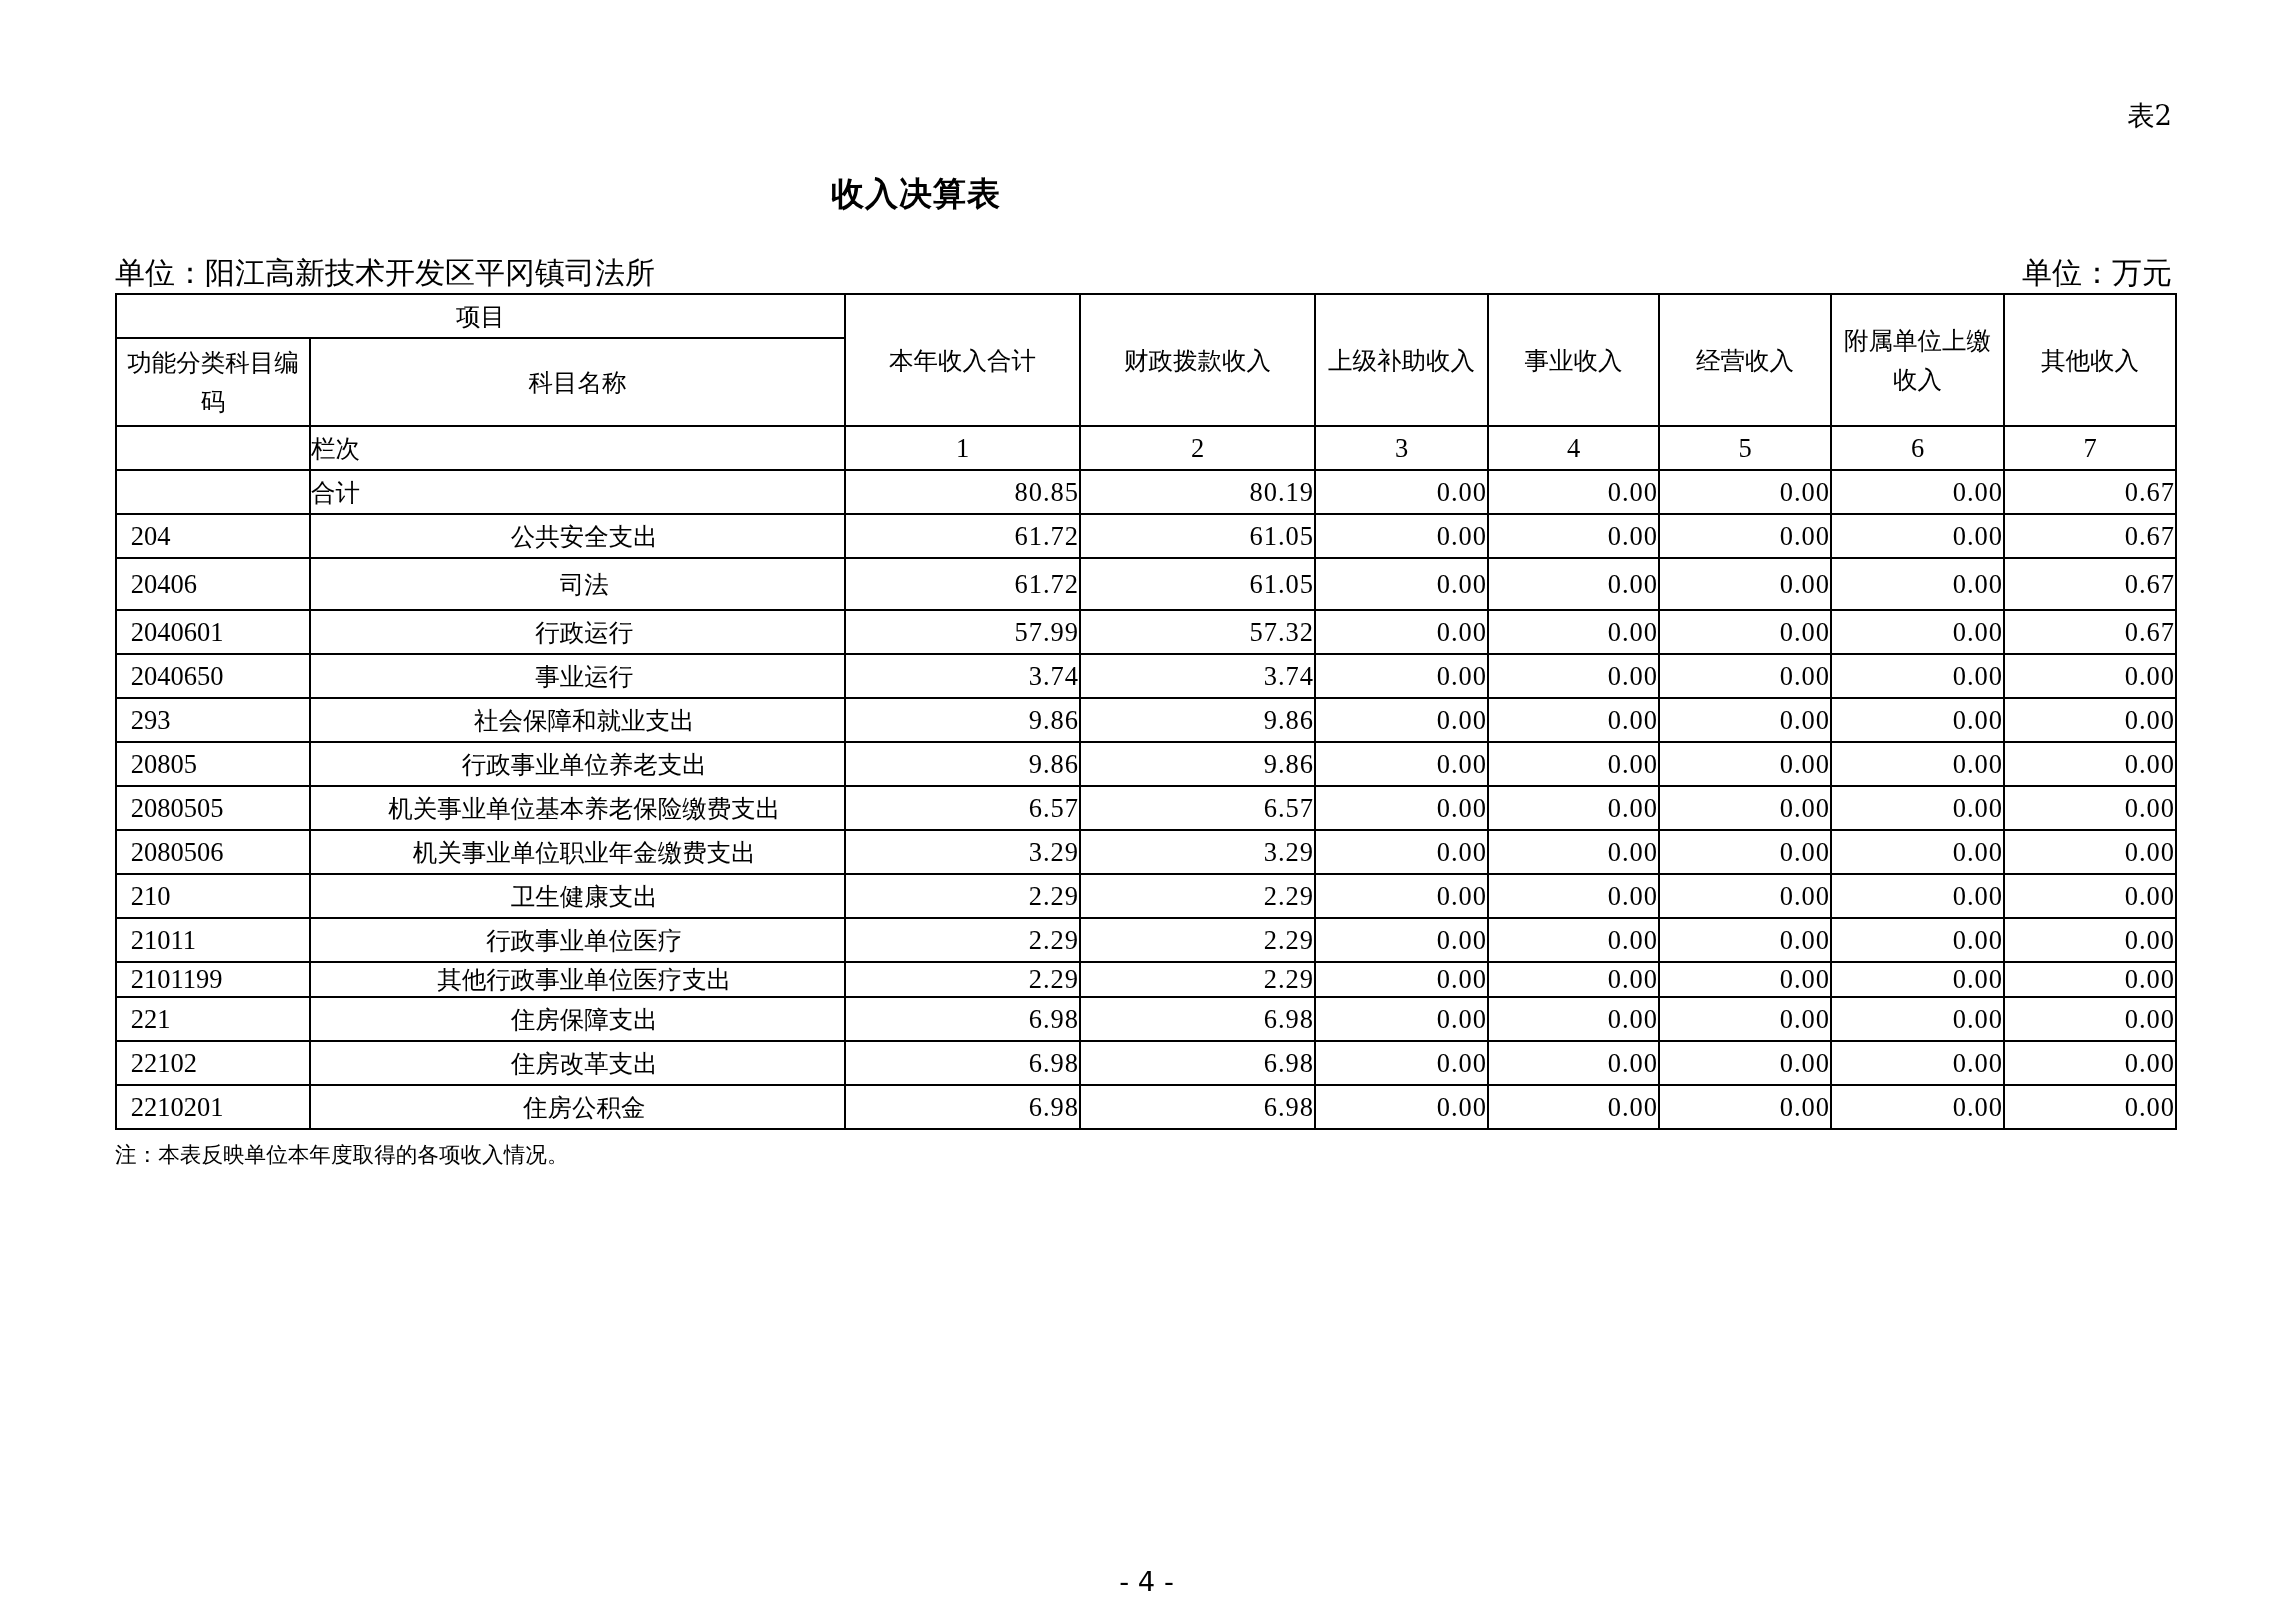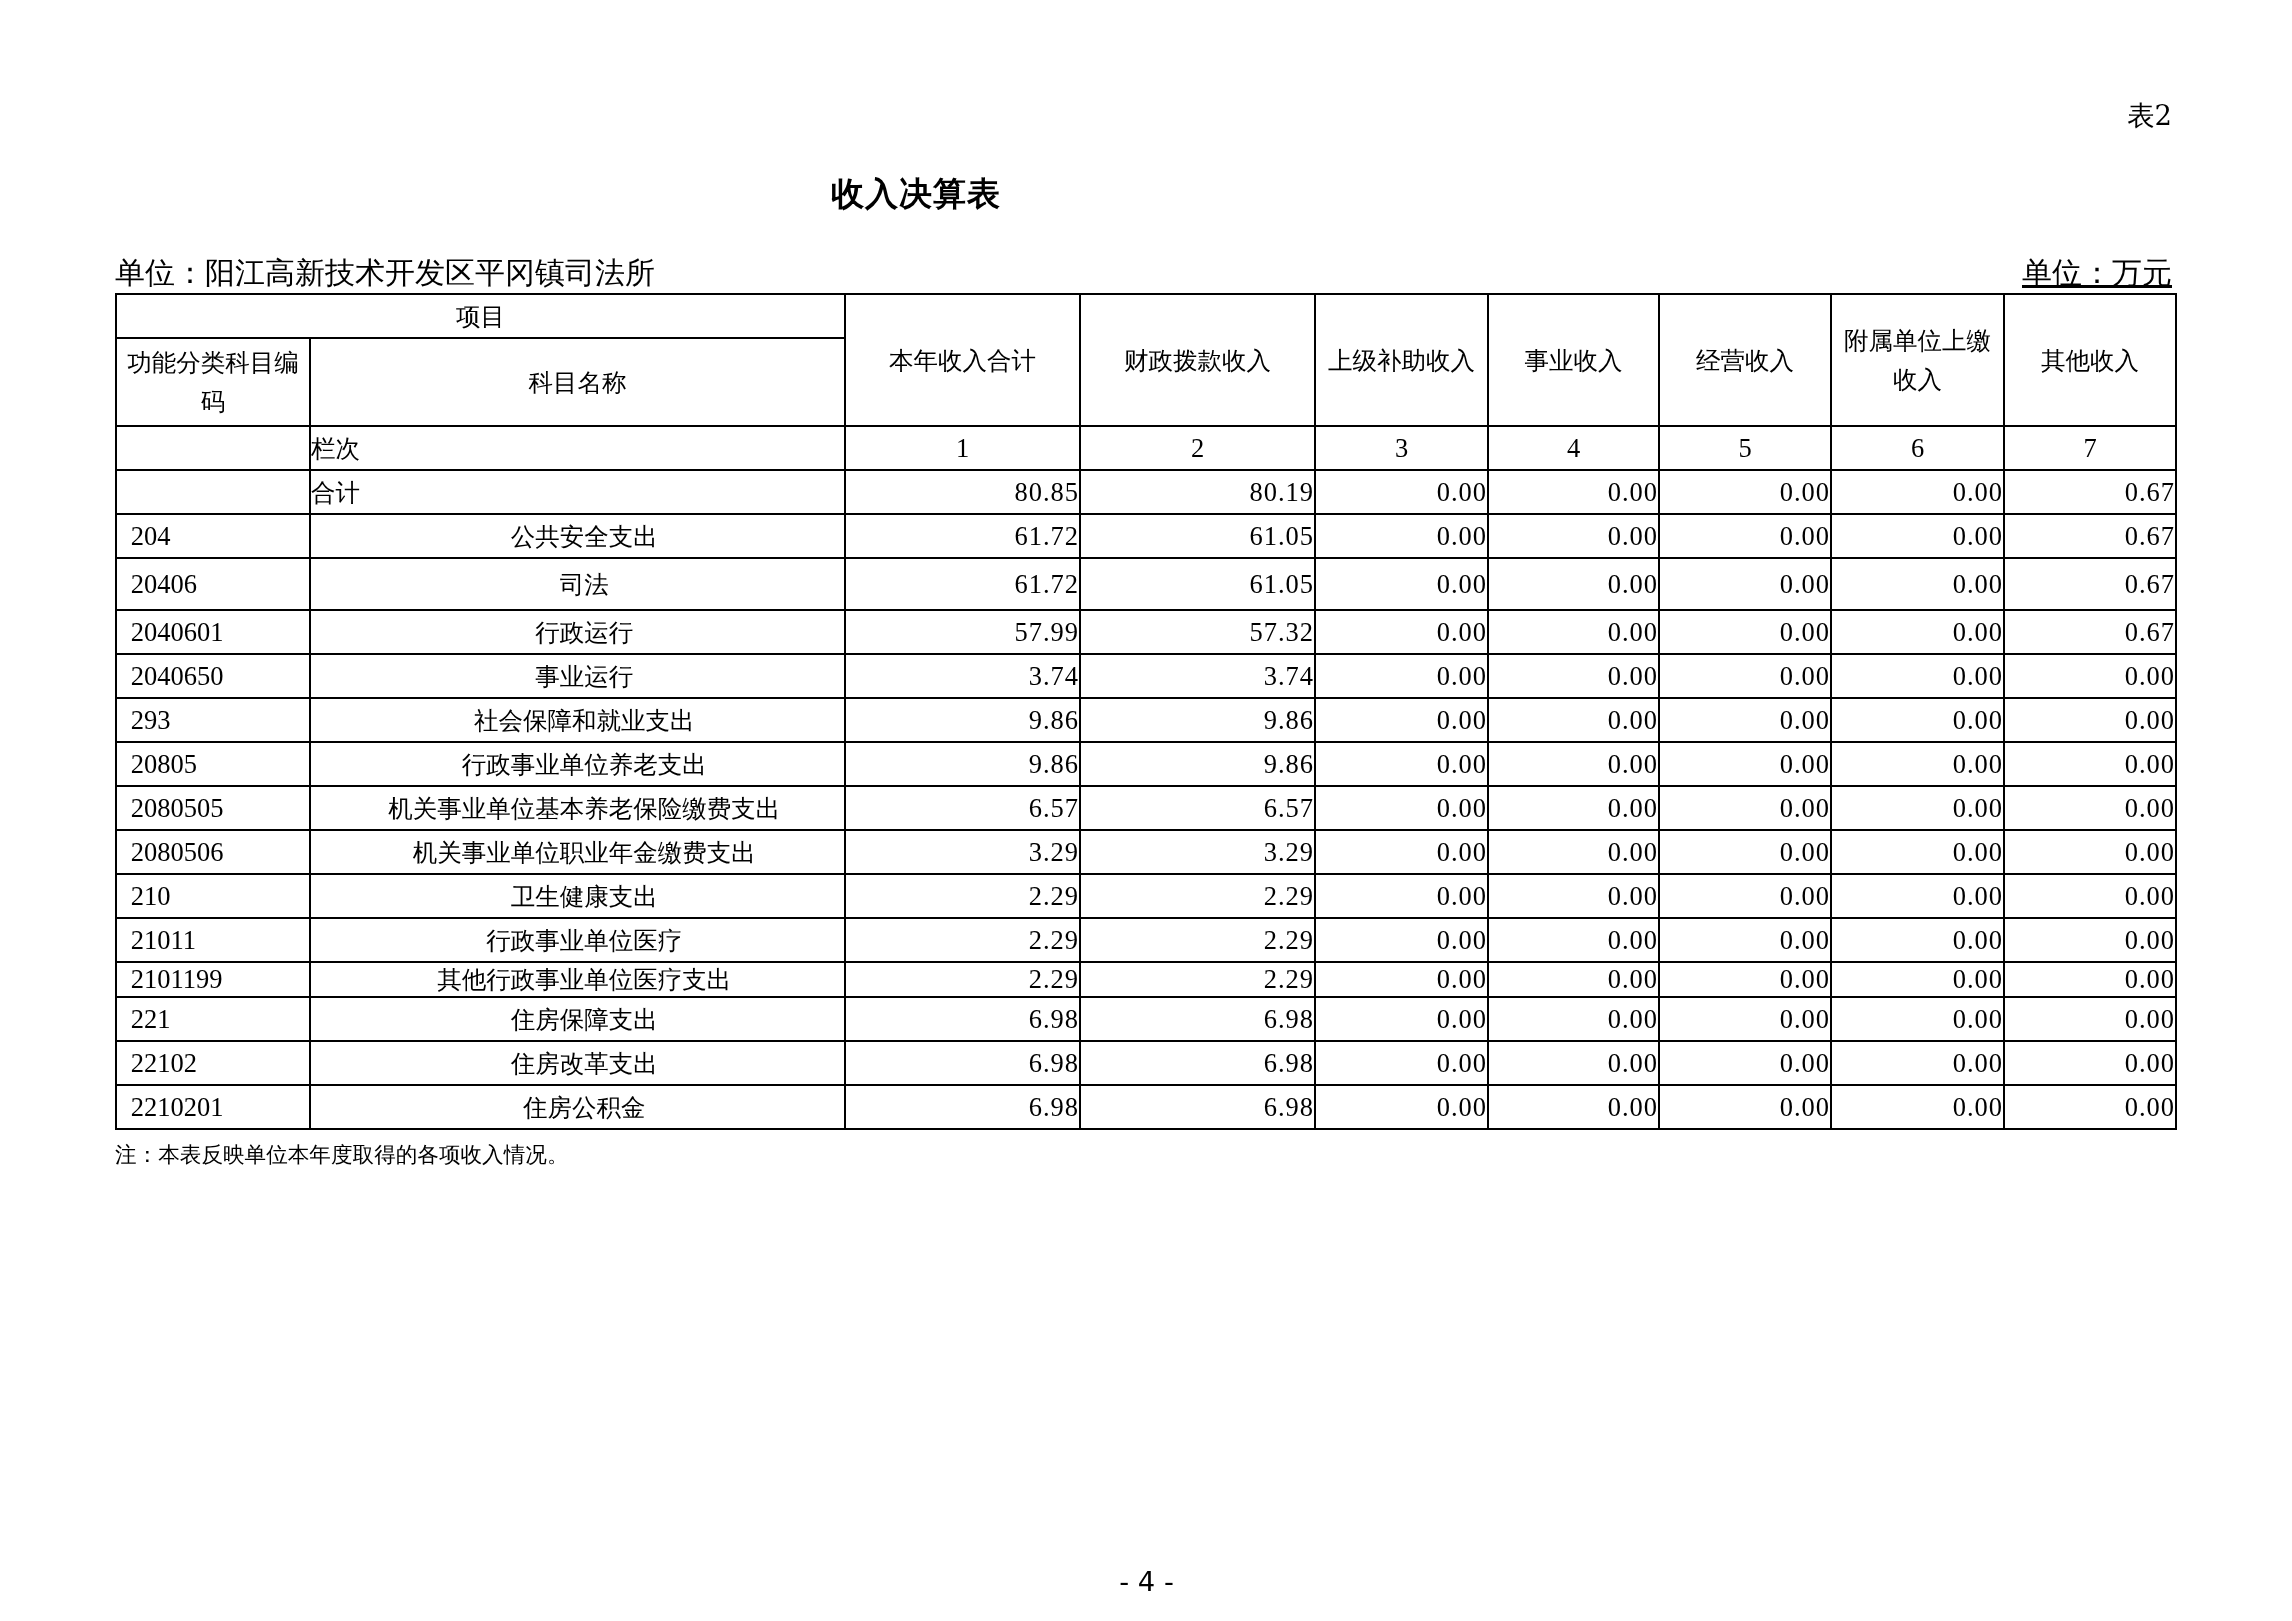--- a/index.html
+++ b/index.html
@@ -2,21 +2,21 @@
 <html><head>
 <meta charset="utf-8">
 <style>
   html, body { margin: 0; padding: 0; background: #ffffff; }
   body { width: 2293px; height: 1621px; position: relative; overflow: hidden; color: #000; font-family: "DejaVu Serif", "Liberation Serif", serif; }
   .abs { position: absolute; text-align: center; }
   .table-no { left: 2058px; top: 96px; width: 114px; text-align: right; font-size: 27.4px; line-height: 39px; }
   .title { left: 0; width: 1832px; top: 172px; text-align: center; font-family: "DejaVu Sans", "Liberation Sans", sans-serif; font-weight: bold; font-size: 33px; line-height: 43px; letter-spacing: 1px; }
   .unit-left { left: 115px; top: 253px; font-size: 30px; line-height: 39px; }
   .unit-right { left: 1862px; width: 1290px; top: 253px; font-size: 30px; line-height: 39px; }
-  .unit-right { left: 1862px; width: 310px; text-align: right; text-decoration: underline; }
+  .unit-right { left: 1862px; width: 310px; text-align: right; }
   .footnote { left: 115px; top: 1140px; font-size: 21.6px; line-height: 29px; }
   .page-num { left: 0; width: 2293px; top: 1564px; text-align: center; font-family: "DejaVu Sans", "Liberation Sans", sans-serif; font-size: 27.4px; line-height: 35px; }
 
   table.income { position: absolute; left: 115px; top: 293px; border-collapse: collapse; table-layout: fixed; width: 2058px; }
   table.income td { border: 2px solid #000; padding: 0; font-size: 24.5px; overflow: hidden; white-space: nowrap; }
   .hdr { text-align: center; vertical-align: middle; line-height: 39px; white-space: normal !important; }
   .hdr-wrap { white-space: normal !important; line-height: 39px; text-align: center; }
   .code { padding-left: 13.7px !important; text-align: left; }
   .name { padding-left: 13.7px !important; text-align: center; }
   .num { text-align: right; padding-right: 0 !important; font-family: "Liberation Serif", "DejaVu Serif", serif; font-size: 26.5px !important; letter-spacing: 1px; }

